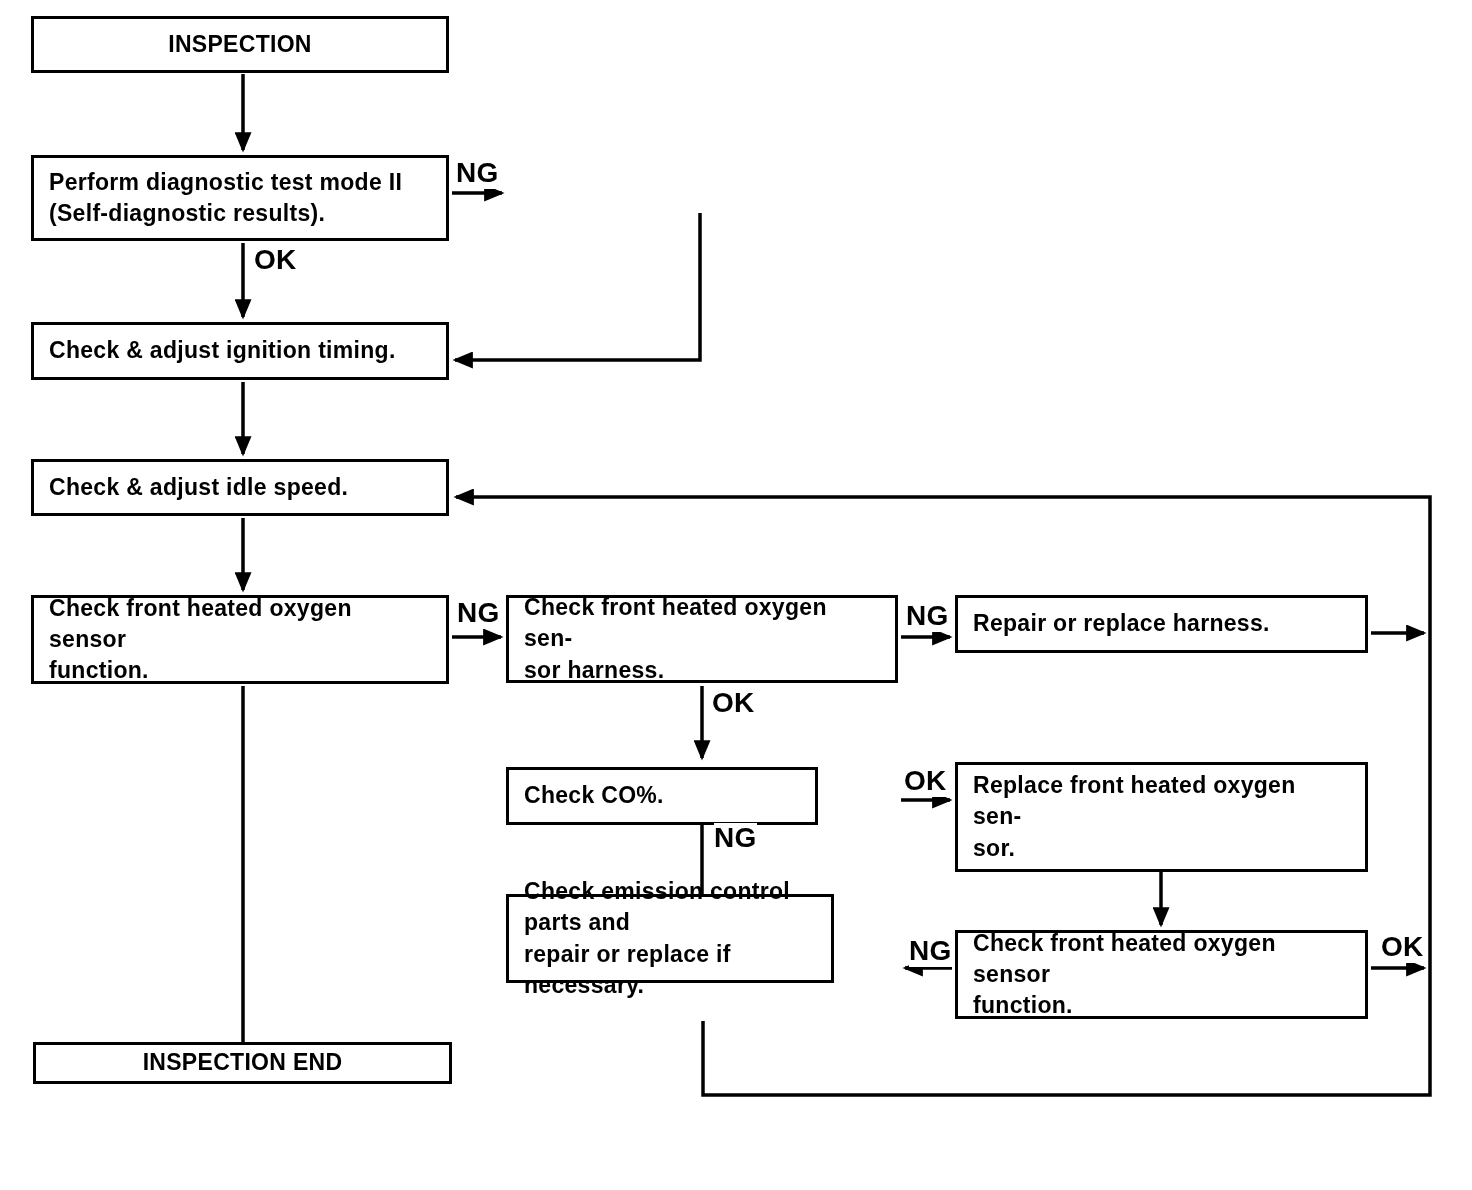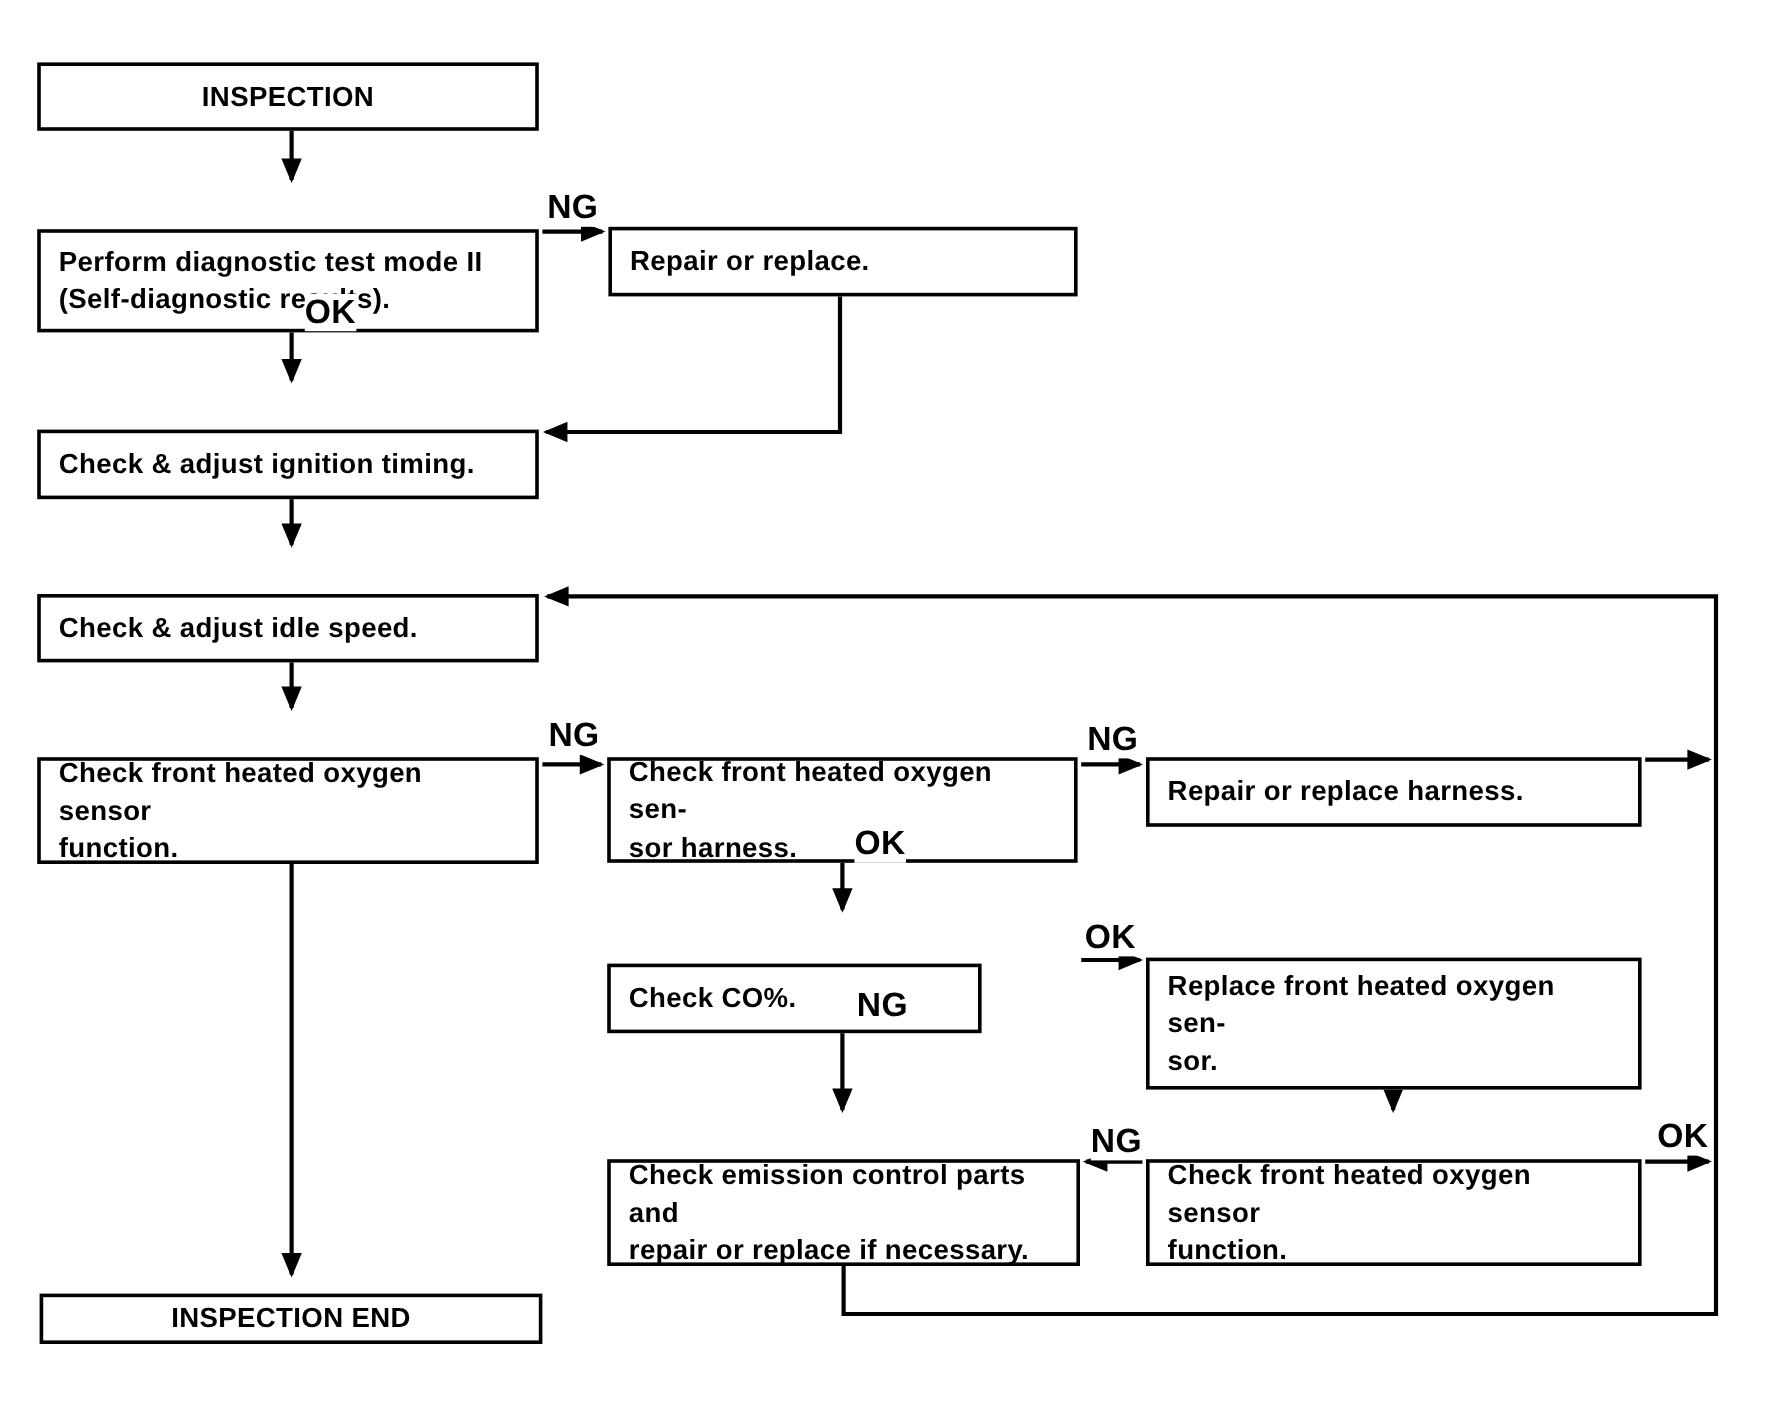--- a/index.html
+++ b/index.html
@@ -27,21 +27,20 @@
     box-sizing: border-box;
     background: #ffffff;
     border: 3px solid #000000;
     display: flex;
     flex-direction: column;
     justify-content: center;
     padding: 4px 15px;
     font-size: 23px;
     font-weight: bold;
     letter-spacing: 0.3px;
-    margin-top: 36px;
   }
   .node .node-text {
     white-space: pre-line;
     line-height: 1.35;
   }
   .node.terminal {
     align-items: center;
     text-align: center;
     padding: 4px 6px;
   }
@@ -86,23 +85,20 @@
 
   <div class="node terminal" style="left:31px; top:16px; width:418px; height:57px">
     <span class="node-text">INSPECTION</span>
   </div>
 
   <div class="node" style="left:31px; top:155px; width:418px; height:86px">
     <span class="node-text">Perform diagnostic test mode II
 (Self-diagnostic results).</span>
   </div>
 
-  <div class="node" style="left:507px; top:153px; width:391px; height:58px">
-    <span class="node-text">Repair or replace.</span>
-  </div>
 
   <div class="node" style="left:31px; top:322px; width:418px; height:58px">
     <span class="node-text">Check &amp; adjust ignition timing.</span>
   </div>
 
   <div class="node" style="left:31px; top:459px; width:418px; height:57px">
     <span class="node-text">Check &amp; adjust idle speed.</span>
   </div>
 
   <div class="node" style="left:31px; top:595px; width:418px; height:89px">
@@ -121,21 +117,21 @@
 
   <div class="node" style="left:506px; top:767px; width:312px; height:58px">
     <span class="node-text">Check CO%.</span>
   </div>
 
   <div class="node" style="left:955px; top:762px; width:413px; height:110px">
     <span class="node-text">Replace front heated oxygen sen-
 sor.</span>
   </div>
 
-  <div class="node" style="left:506px; top:930px; width:394px; height:89px">
+  <div class="node" style="left:506px; top:894px; width:328px; height:89px">
     <span class="node-text">Check emission control parts and
 repair or replace if necessary.</span>
   </div>
 
   <div class="node" style="left:955px; top:930px; width:413px; height:89px">
     <span class="node-text">Check front heated oxygen sensor
 function.</span>
   </div>
 
   <div class="node terminal" style="left:33px; top:1042px; width:419px; height:42px">

